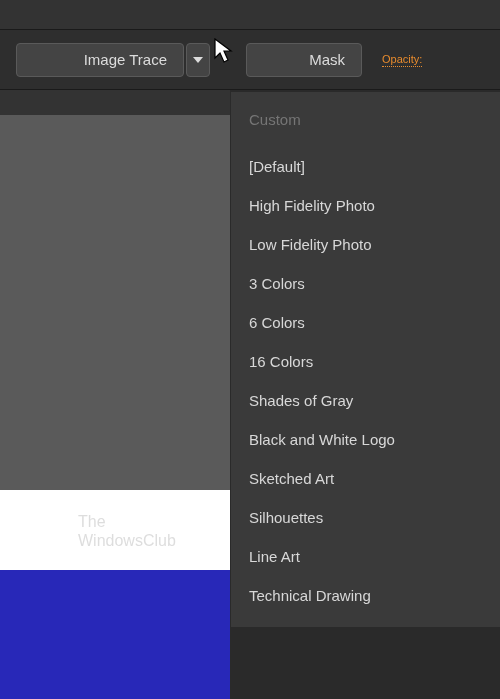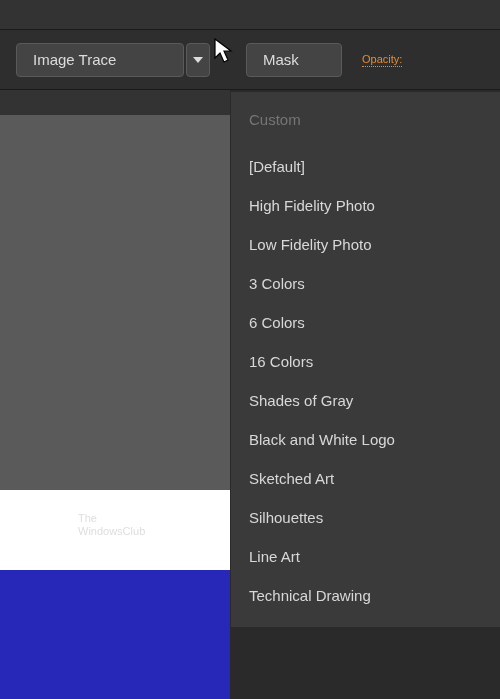--- a/index.html
+++ b/index.html
@@ -23,32 +23,32 @@
       align-items: center;
       gap: 6px;
       padding: 8px 10px 8px 16px;
       background: #2e2e2e;
       border-bottom: 1px solid #1a1a1a;
       height: 60px;
     }
     .btn {
       display: flex;
       align-items: center;
-      justify-content: flex-start;
+      justify-content: flex-end;
       height: 34px;
       background: #444444;
       border: 1px solid #5a5a5a;
       border-radius: 4px;
       color: #dcdcdc;
       padding: 0 16px;
       cursor: pointer;
       font-size: 15px;
     }
     .btn.trace { width: 168px; }
-    .btn.mask { width: 96px; margin-left: 30px; }
+    .btn.mask { width: 116px; margin-left: 30px; }
     .dd-toggle {
       width: 24px;
       height: 34px;
       background: #444444;
       border: 1px solid #5a5a5a;
       border-radius: 4px;
       display: flex;
       align-items: center;
       justify-content: center;
       cursor: pointer;
@@ -126,21 +126,21 @@
       position: absolute;
       left: 214px;
       top: 38px;
       pointer-events: none;
     }
     .watermark {
       position: absolute;
       left: 78px;
       top: 512px;
       color: #c8c8c8;
-      font-size: 11px;
+      font-size: 16px;
       line-height: 1.2;
       opacity: 0.6;
     }
   </style>
 </head>
 <body>
 
 <div class="topbar-space"></div>
 
 <div class="toolbar">

